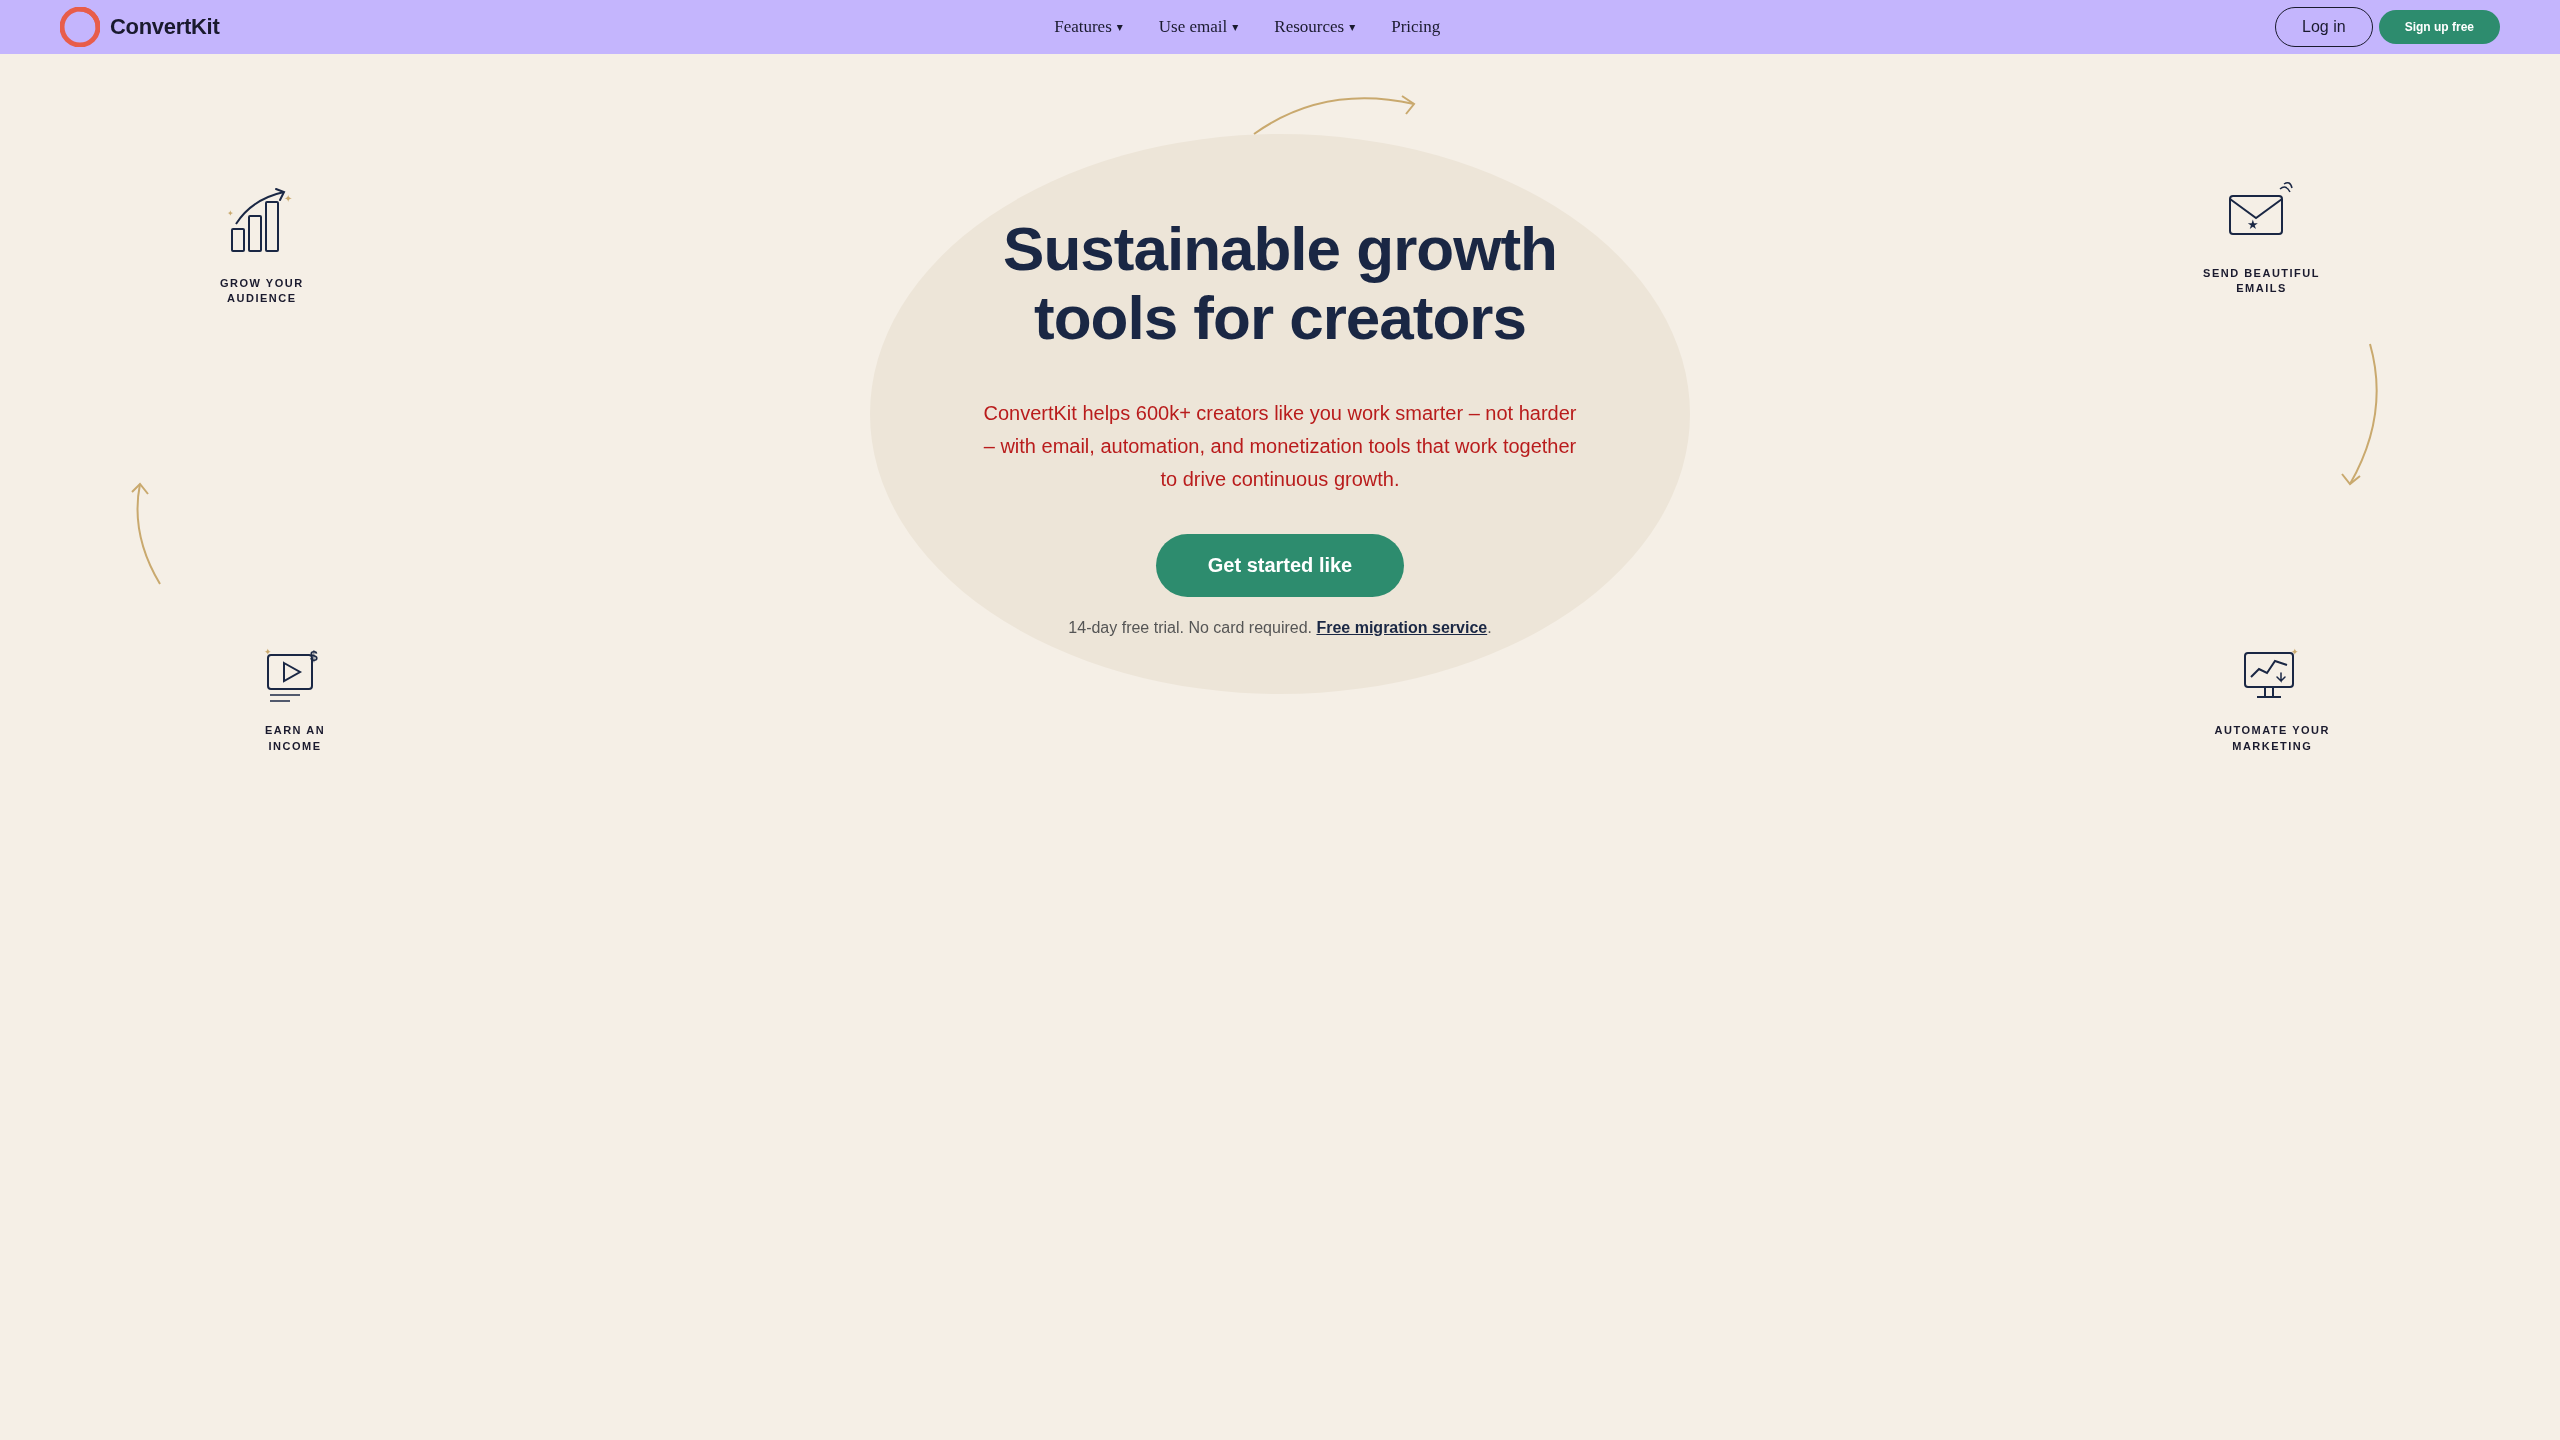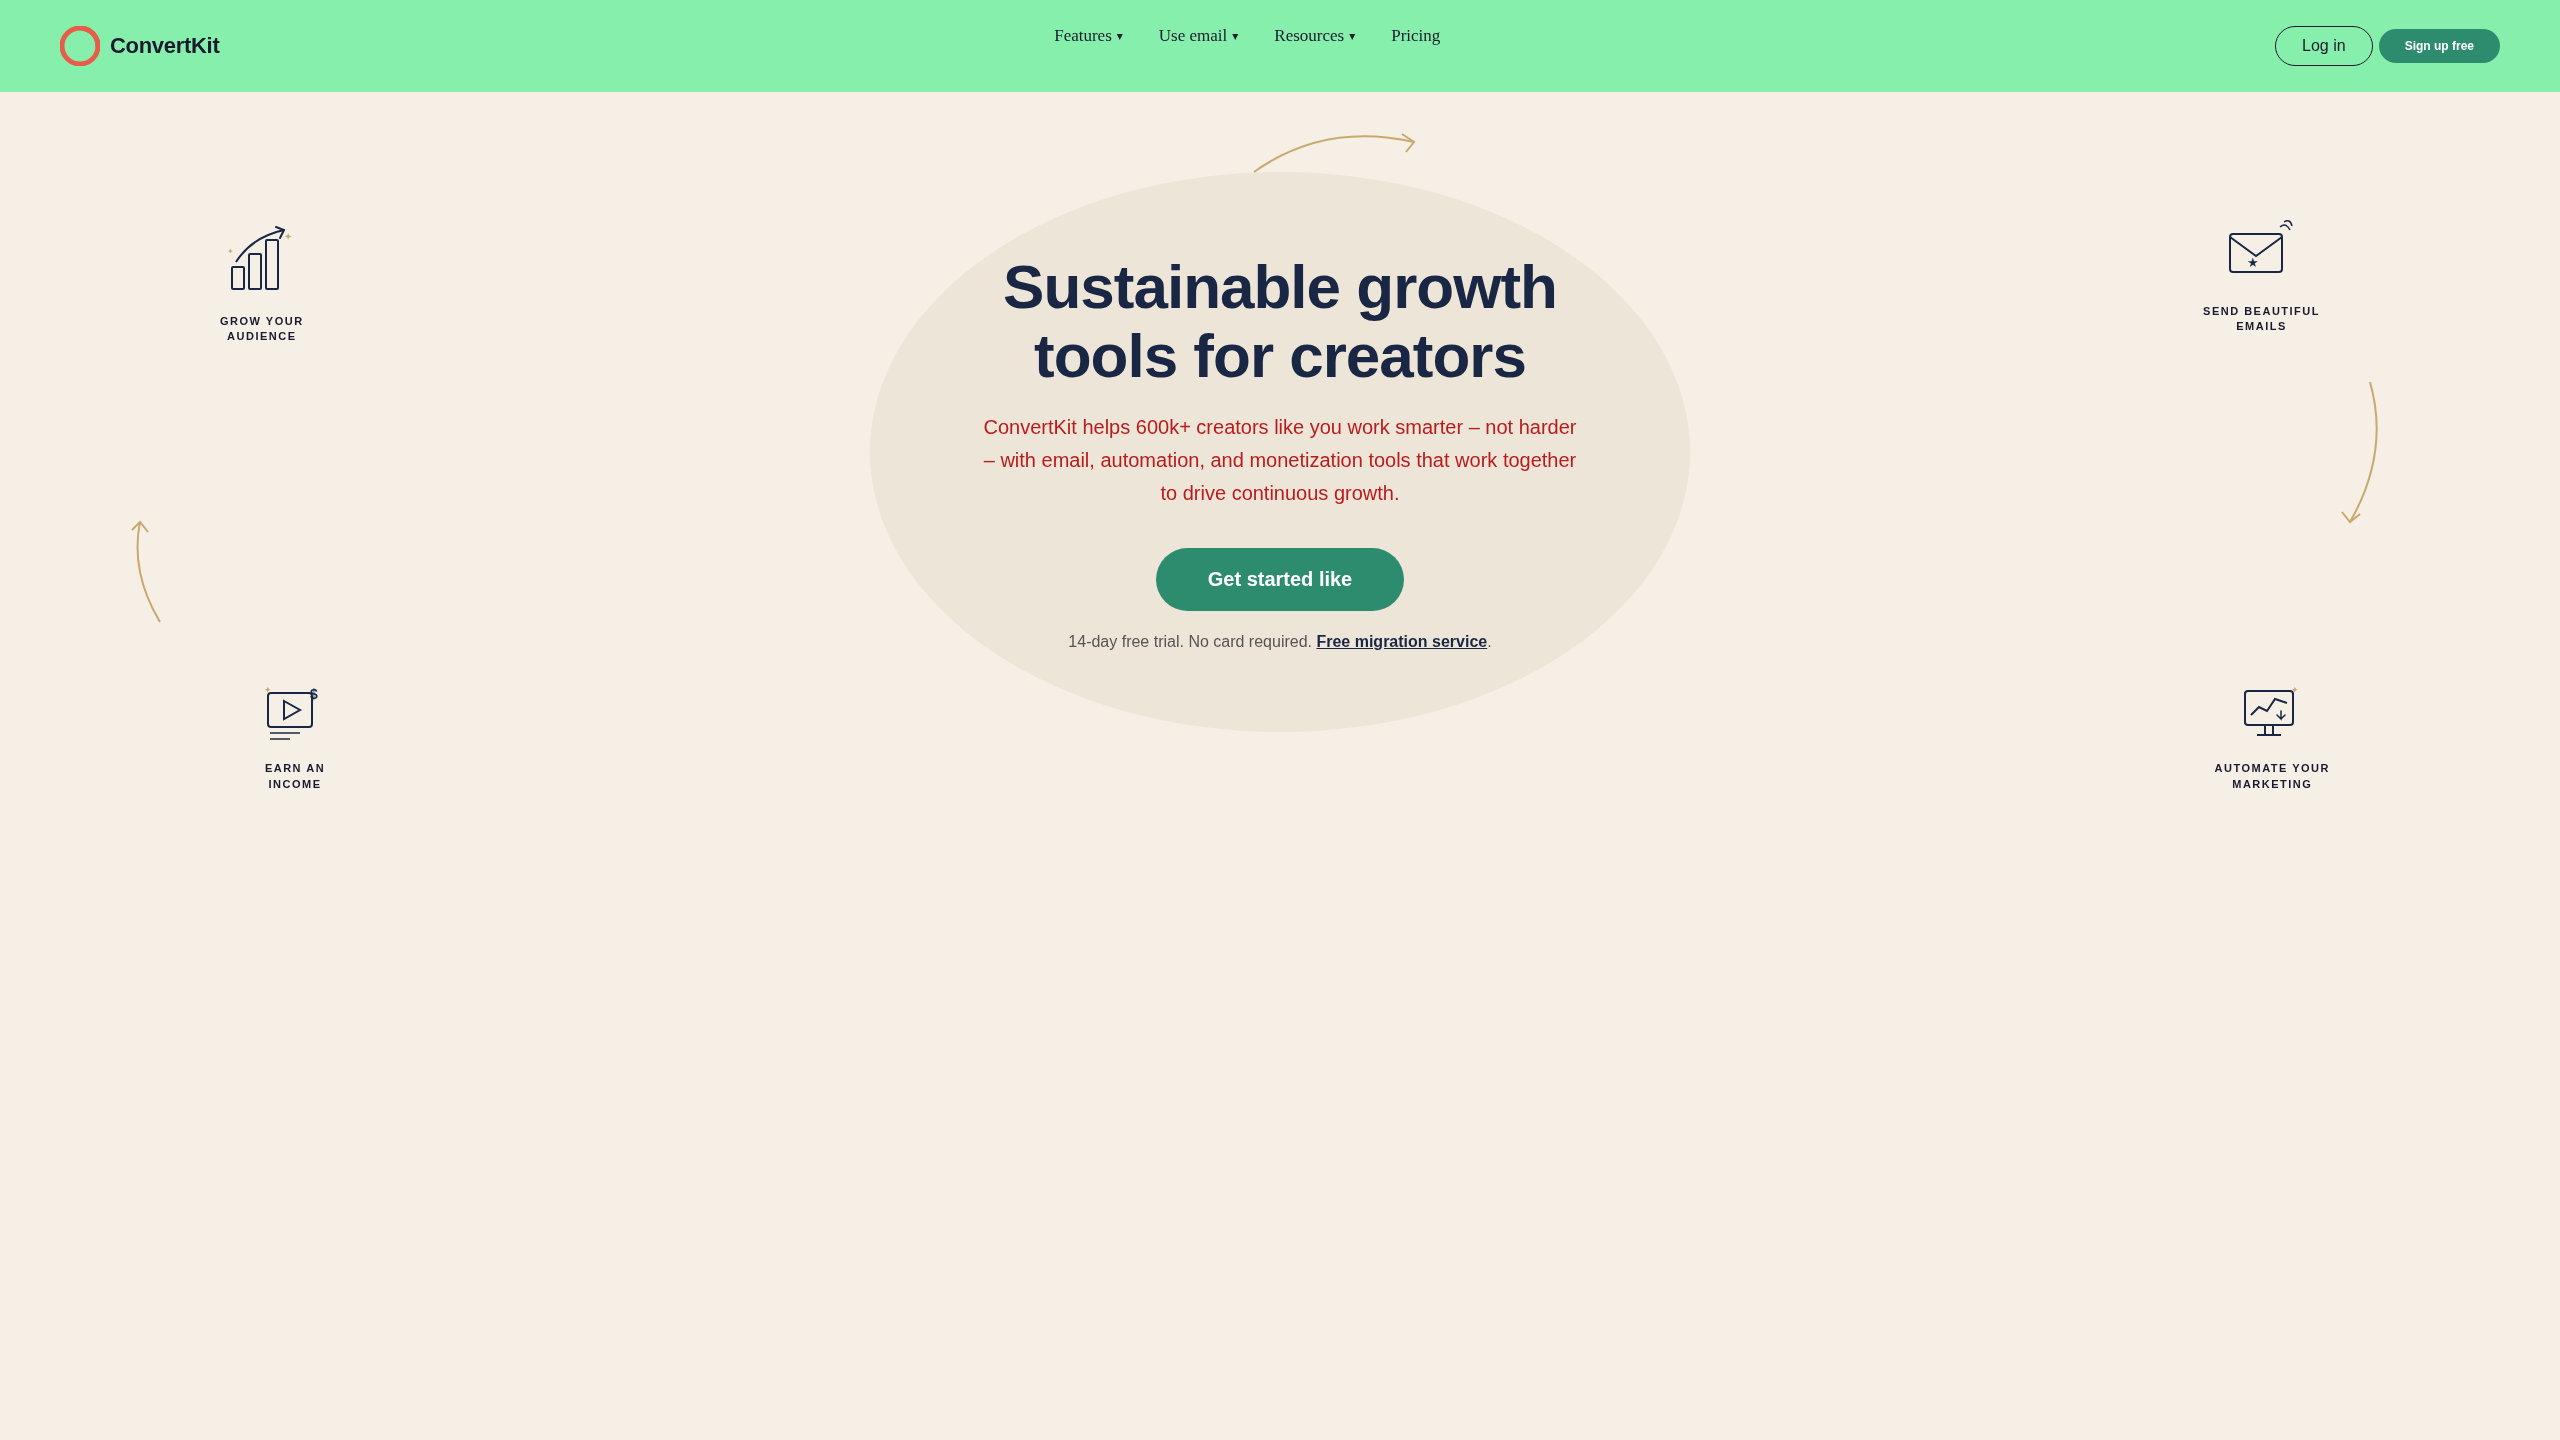--- a/index.html
+++ b/index.html
@@ -7,24 +7,24 @@
     body {
       background-color: #f5efe6;
       font-family: -apple-system, BlinkMacSystemFont, 'Segoe UI', Helvetica, Arial, sans-serif;
       min-height: 100vh;
       overflow-x: hidden;
     }
 
     
     nav {
       display: flex;
-      align-items: flex-start;
+      align-items: center;
       justify-content: space-between;
-      padding: 26px 60px;
-      background: #86efac;
+      padding: 7px 60px;
+      background: #c4b5fd;
       position: relative;
       z-index: 10;
     }
 
     .nav-logo {
       display: flex;
       align-items: center;
       gap: 10px;
       text-decoration: none;
     }
@@ -192,21 +192,21 @@
       margin-top: 140px;
       max-width: 680px;
     }
 
     .hero-title {
       font-size: 62px;
       font-weight: 800;
       color: #1a2744;
       line-height: 1.12;
       letter-spacing: -1px;
-      margin-bottom: 20px;
+      margin-bottom: 44px;
     }
 
     .hero-subtitle {
       font-size: 20px;
       color: #b91c1c;
       line-height: 1.65;
       max-width: 600px;
       margin: 12px auto 38px;
     }
 

